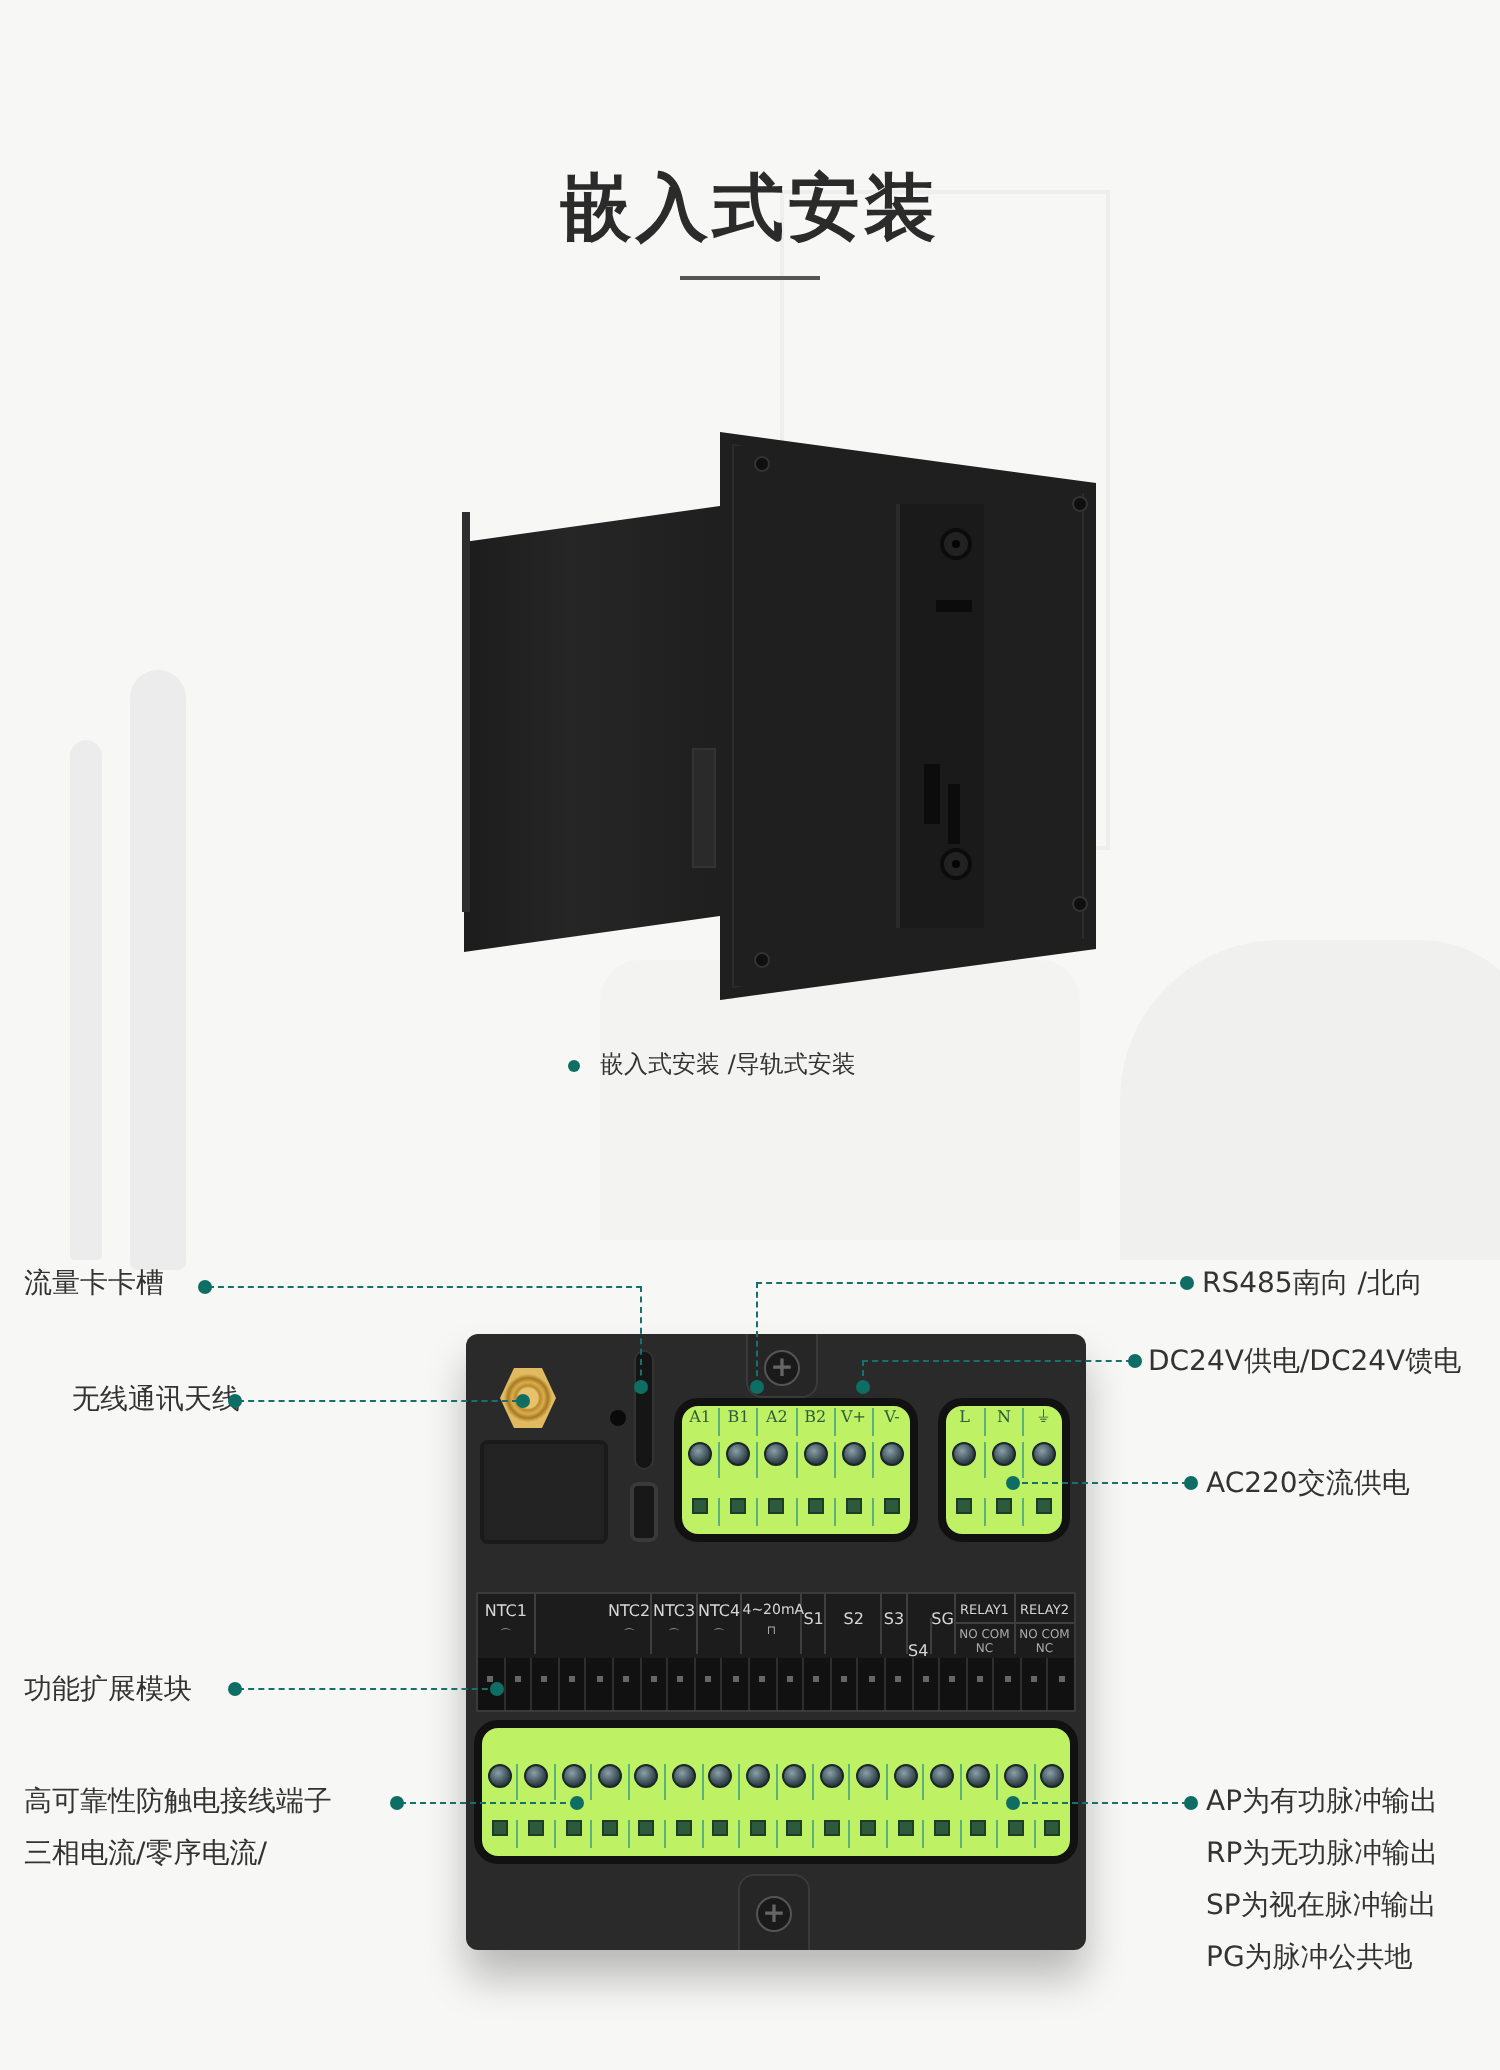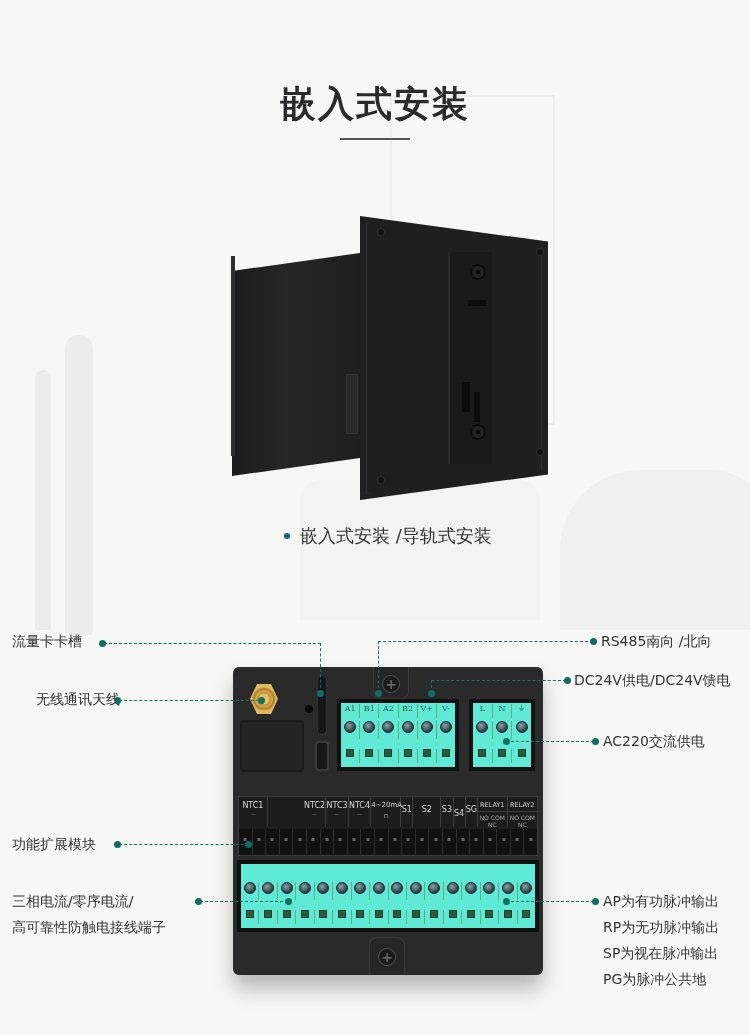--- a/index.html
+++ b/index.html
@@ -25,36 +25,36 @@
   .db-side-edge { position: absolute; left: 3px; top: 44px; width: 4px; height: 200px; background: #2e2e2e; }
   .db-latch { position: absolute; left: 118px; top: 162px; width: 12px; height: 60px; background: #2a2a2a; border: 1px solid #333; }
   .db-face { position: absolute; left: 132px; top: 4px; width: 188px; height: 284px; background: #1f1f1f; clip-path: polygon(0 0, 100% 9%, 100% 91%, 0 100%); box-shadow: 0 8px 18px rgba(0,0,0,.4); }
   .db-face-inner { position: absolute; left: 6px; top: 6px; right: 6px; bottom: 6px; border: 1px solid #2c2c2c; clip-path: polygon(0 0, 100% 9%, 100% 91%, 0 100%); }
   .db-screw { position: absolute; width: 8px; height: 8px; border-radius: 50%; background: #0f0f0f; border: 1px solid #333; }
   .db-rail { position: absolute; left: 220px; top: 40px; width: 44px; height: 212px; background: #1a1a1a; border-left: 2px solid #2a2a2a; }
   .db-rail-hole { position: absolute; width: 16px; height: 16px; border-radius: 50%; border: 2px solid #0c0c0c; background: #222; }
   .db-rail-hole::after { content: ""; position: absolute; left: 4px; top: 4px; width: 4px; height: 4px; border-radius: 50%; background: #050505; }
   .db-rail-notch { position: absolute; background: #0c0c0c; }
 
-  .caption { position: absolute; top: 524px; left: 284px; font-size: 18px; color: #333; z-index: 2; display: flex; align-items: center; }
+  .caption { position: absolute; top: 524px; left: 284px; font-size: 12px; color: #333; z-index: 2; display: flex; align-items: center; }
   .dot { width: 6px; height: 6px; border-radius: 50%; background: #0f6e63; display: inline-block; }
   .caption .dot { margin-right: 10px; }
 
   
   .panel { position: absolute; left: 233px; top: 667px; width: 310px; height: 308px; background: #2a2a2a; border-radius: 6px; box-shadow: 0 14px 20px rgba(0,0,0,.25); z-index: 2; }
   .panel-tab-top { position: absolute; left: 140px; top: -0px; width: 36px; height: 32px; border: 1px solid #3a3a3a; border-top: none; border-radius: 0 0 8px 8px; background: #262626; }
   .panel-tab-bottom { position: absolute; left: 136px; top: 270px; width: 36px; height: 38px; border: 1px solid #3a3a3a; border-bottom: none; border-radius: 8px 8px 0 0; background: #262626; }
   .screw-x { position: absolute; left: 8px; top: 8px; width: 18px; height: 18px; border-radius: 50%; background: #1a1a1a; border: 1px solid #555; color: #666; font-size: 14px; line-height: 16px; text-align: center; font-weight: bold; }
   .antenna { position: absolute; left: 17px; top: 17px; width: 28px; height: 30px; background: radial-gradient(circle at 50% 50%, #e8c26a 0 5px, #b9892e 6px, #d9ac4c 8px, #a77a22 10px, #e0b960 12px); clip-path: polygon(25% 0, 75% 0, 100% 50%, 75% 100%, 25% 100%, 0 50%); }
   .sim-box { position: absolute; left: 7px; top: 53px; width: 64px; height: 52px; border: 2px solid #1a1a1a; border-radius: 4px; background: #232323; }
   .card-slot { position: absolute; left: 84px; top: 8px; width: 10px; height: 60px; background: #151515; border-radius: 5px; border: 1px solid #333; }
   .small-hole { position: absolute; left: 72px; top: 38px; width: 8px; height: 8px; border-radius: 50%; background: #0a0a0a; }
   .usb-port { position: absolute; left: 82px; top: 74px; width: 14px; height: 30px; background: #181818; border: 2px solid #3a3a3a; border-radius: 4px; }
 
-  .tblock { position: absolute; background: #5eead4; border: 4px solid #111; border-radius: 0; }
+  .tblock { position: absolute; background: #bef264; border: 4px solid #111; border-radius: 12px; }
   .tb-labels, .tb-screws, .tb-squares { position: absolute; left: 0; right: 0; display: flex; }
   .tb-labels { top: 1px; height: 14px; }
   .tb-screws { top: 18px; height: 18px; }
   .tb-squares { top: 46px; height: 14px; }
   .tb-cell { flex: 1; text-align: center; font-family: "DejaVu Serif", "Liberation Serif", serif; font-size: 8px; color: #2f5c40; border-right: 1px solid #5cb27d; }
   .tb-cell:last-child { border-right: none; }
   .tb-cell.red { color: #c43b2f; }
   .tb-screw { width: 12px; height: 12px; border-radius: 50%; margin: 0 auto; background: radial-gradient(circle at 40% 35%, #8aa0a8, #2c3d44 70%); border: 1px solid #1b262b; }
   .tb-square { width: 8px; height: 8px; margin: 0 auto; background: #2d5a3d; border: 1px solid #1e3d29; }
 
@@ -208,21 +208,21 @@
   <div class="ext-module">
     <div class="ext-headers">
       <div class="ext-h" style="width:36px;"><span>NTC1</span><span class="sub">⌒</span></div>
       <div class="ext-h" style="width:28px;margin-left:36px;"><span>NTC2</span><span class="sub">⌒</span></div>
       <div class="ext-h" style="width:28px;"><span>NTC3</span><span class="sub">⌒</span></div>
       <div class="ext-h" style="width:28px;"><span>NTC4</span><span class="sub">⌒</span></div>
       <div class="ext-h" style="width:30px;font-size:7px;"><span>4~20mA</span><span class="sub">⊓</span></div>
       <div class="ext-h" style="width:15px;padding-top:8px;"><span>S1</span></div>
       <div class="ext-h" style="width:35px;padding-top:8px;"><span>S2</span></div>
       <div class="ext-h" style="width:15px;padding-top:8px;"><span>S3</span></div>
-      <div class="ext-h" style="width:15px;padding-top:12px;"><span>S4</span></div>
+      <div class="ext-h" style="width:15px;padding-top:12px;margin-top:12px;"><span>S4</span></div>
       <div class="ext-h" style="width:15px;padding-top:8px;text-align:center;"><span>SG</span></div>
       <div class="ext-h relay" style="width:37px;">
           <span class="top">RELAY1</span>
           <span class="sub">NO COM NC</span>
         </div>
       <div class="ext-h relay" style="width:37px;border-right:none;">
           <span class="top">RELAY2</span>
           <span class="sub">NO COM NC</span>
         </div>
     </div>
@@ -370,22 +370,22 @@
 <div class="ldot" style="left:114px;top:697px;"></div>
 <div class="leader" style="left:119px;top:700px;width:140px;"></div>
 <div class="ldot" style="left:258px;top:697px;"></div>
 
 <div class="label" style="left:12px;top:836px;">功能扩展模块</div>
 <div class="ldot" style="left:114px;top:841px;"></div>
 <div class="leader" style="left:119px;top:844px;width:130px;"></div>
 <div class="ldot" style="left:245px;top:841px;"></div>
 
 <div class="label-right" style="left:12px;top:888px;">
+  <div>高可靠性防触电接线端子</div>
   <div>三相电流/零序电流/</div>
-  <div>高可靠性防触电接线端子</div>
 </div>
 <div class="ldot" style="left:195px;top:898px;"></div>
 <div class="leader" style="left:200px;top:901px;width:88px;"></div>
 <div class="ldot" style="left:285px;top:898px;"></div>
 
 <div class="leader-v" style="left:378px;top:641px;height:52px;"></div>
 <div class="leader" style="left:378px;top:641px;width:215px;"></div>
 <div class="ldot" style="left:590px;top:638px;"></div>
 <div class="ldot" style="left:375px;top:690px;"></div>
 <div class="label" style="left:601px;top:633px;">RS485南向 /北向</div>

